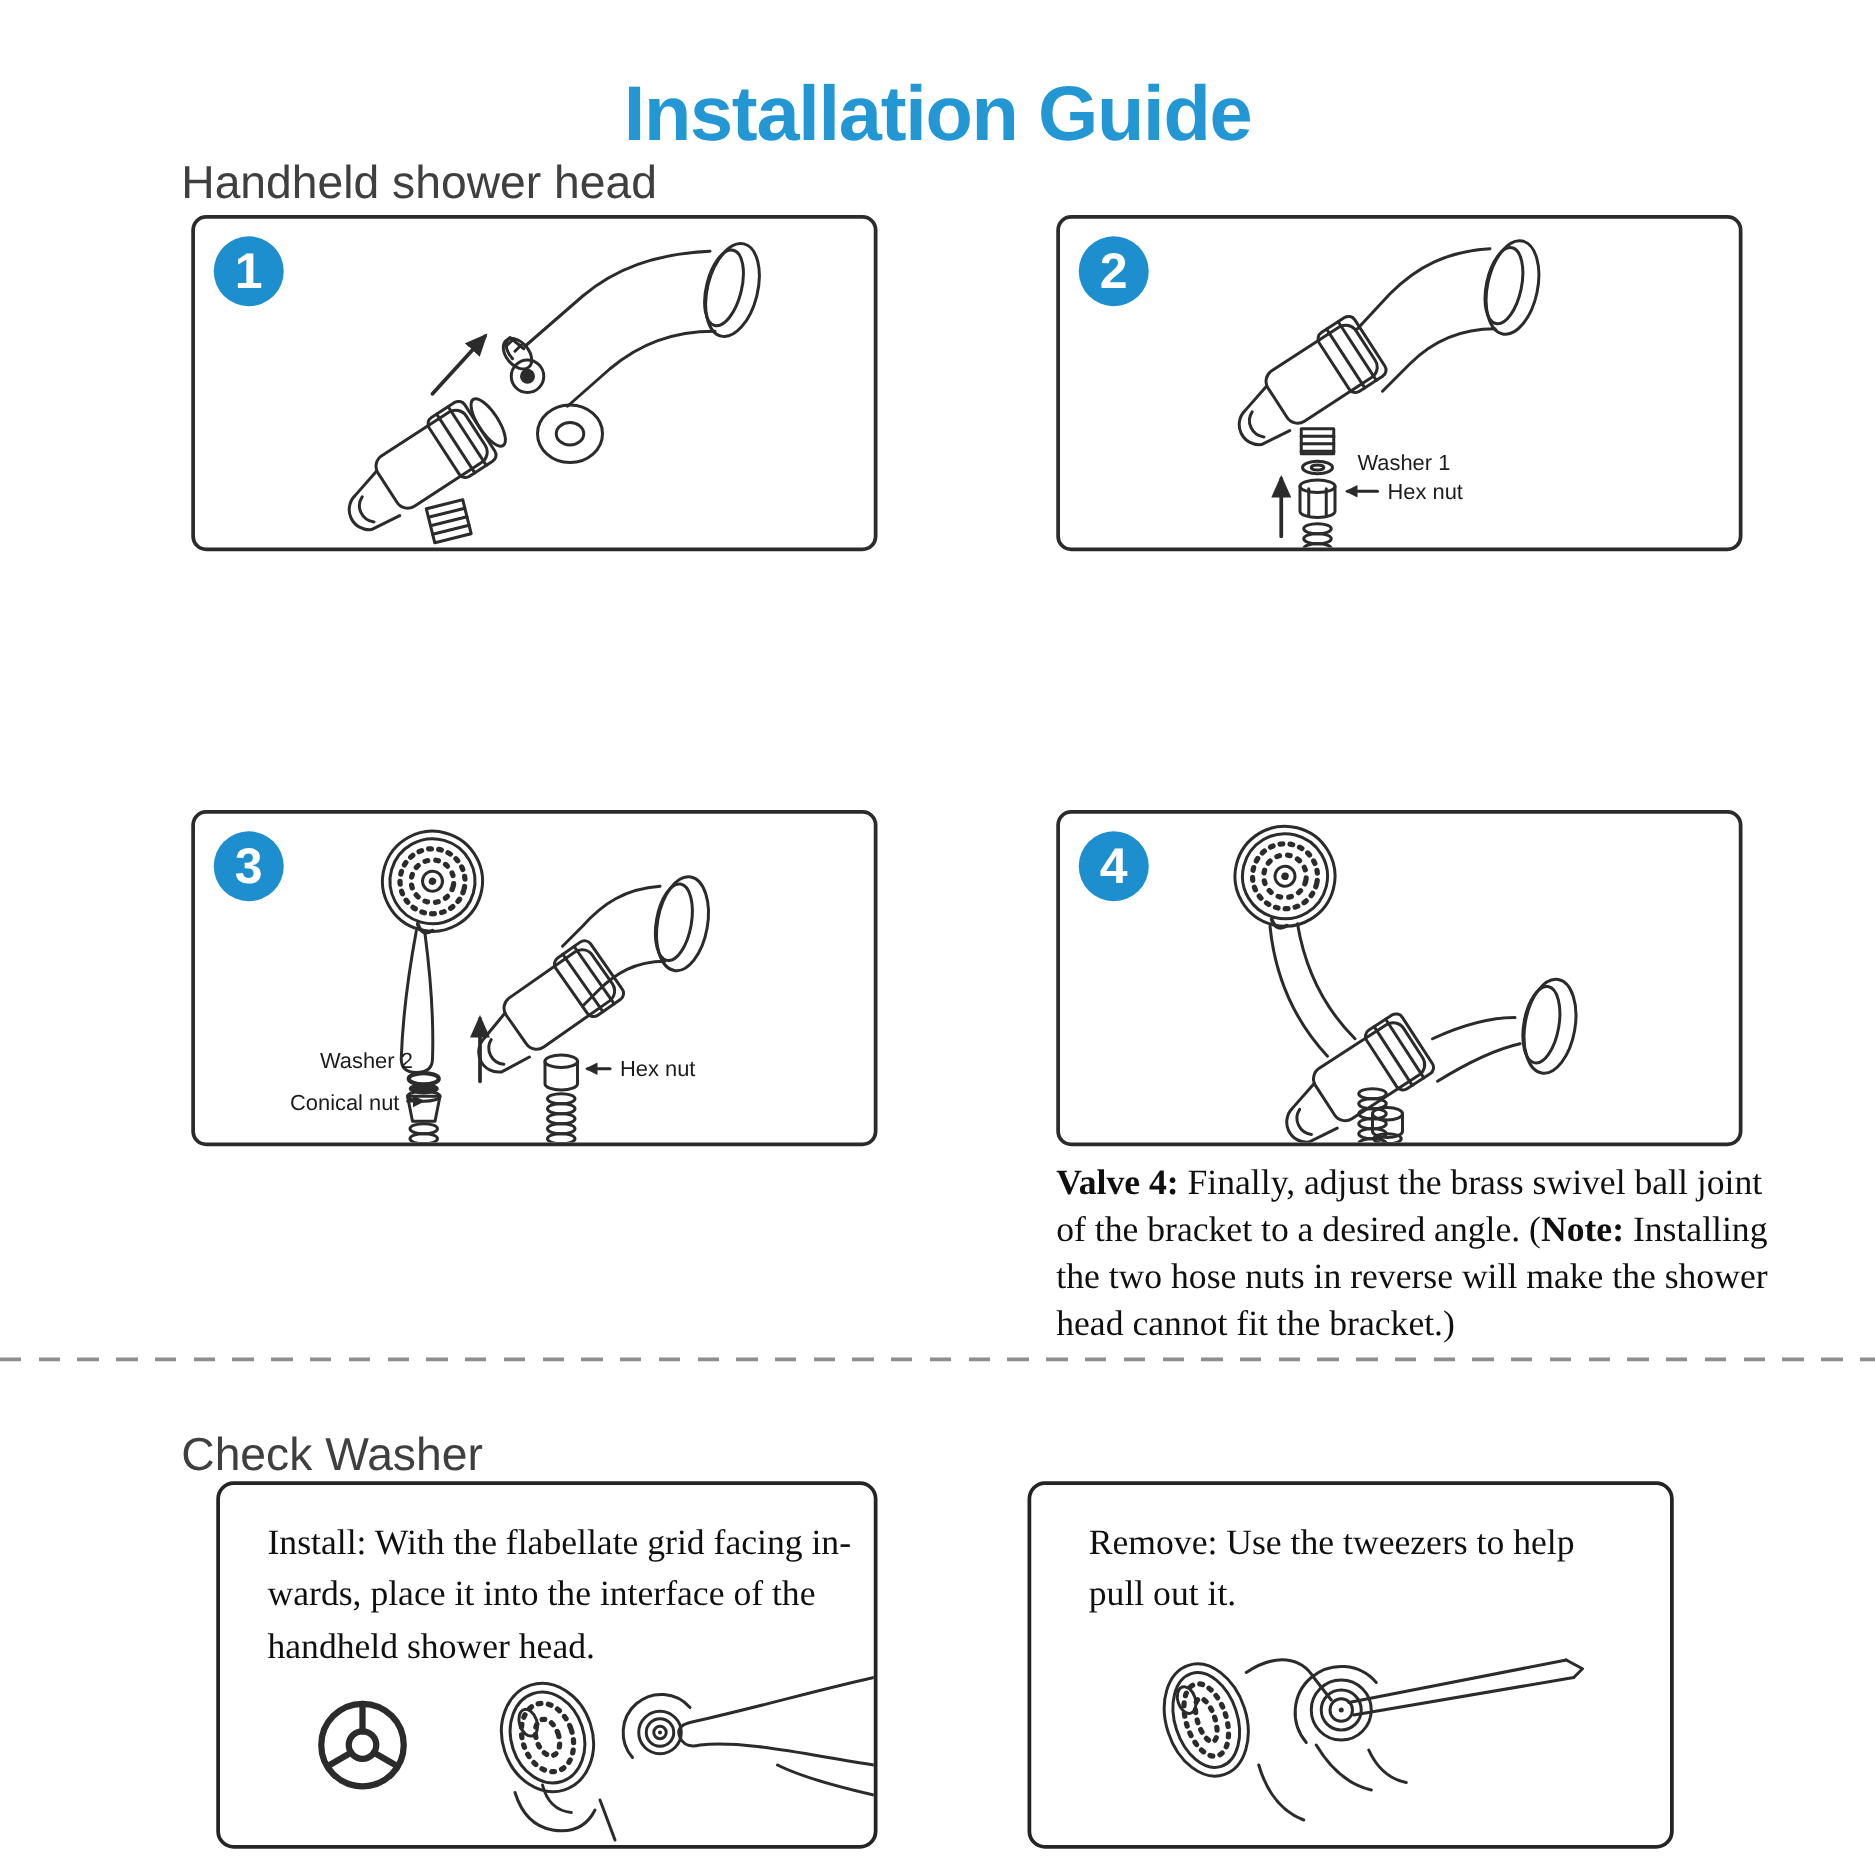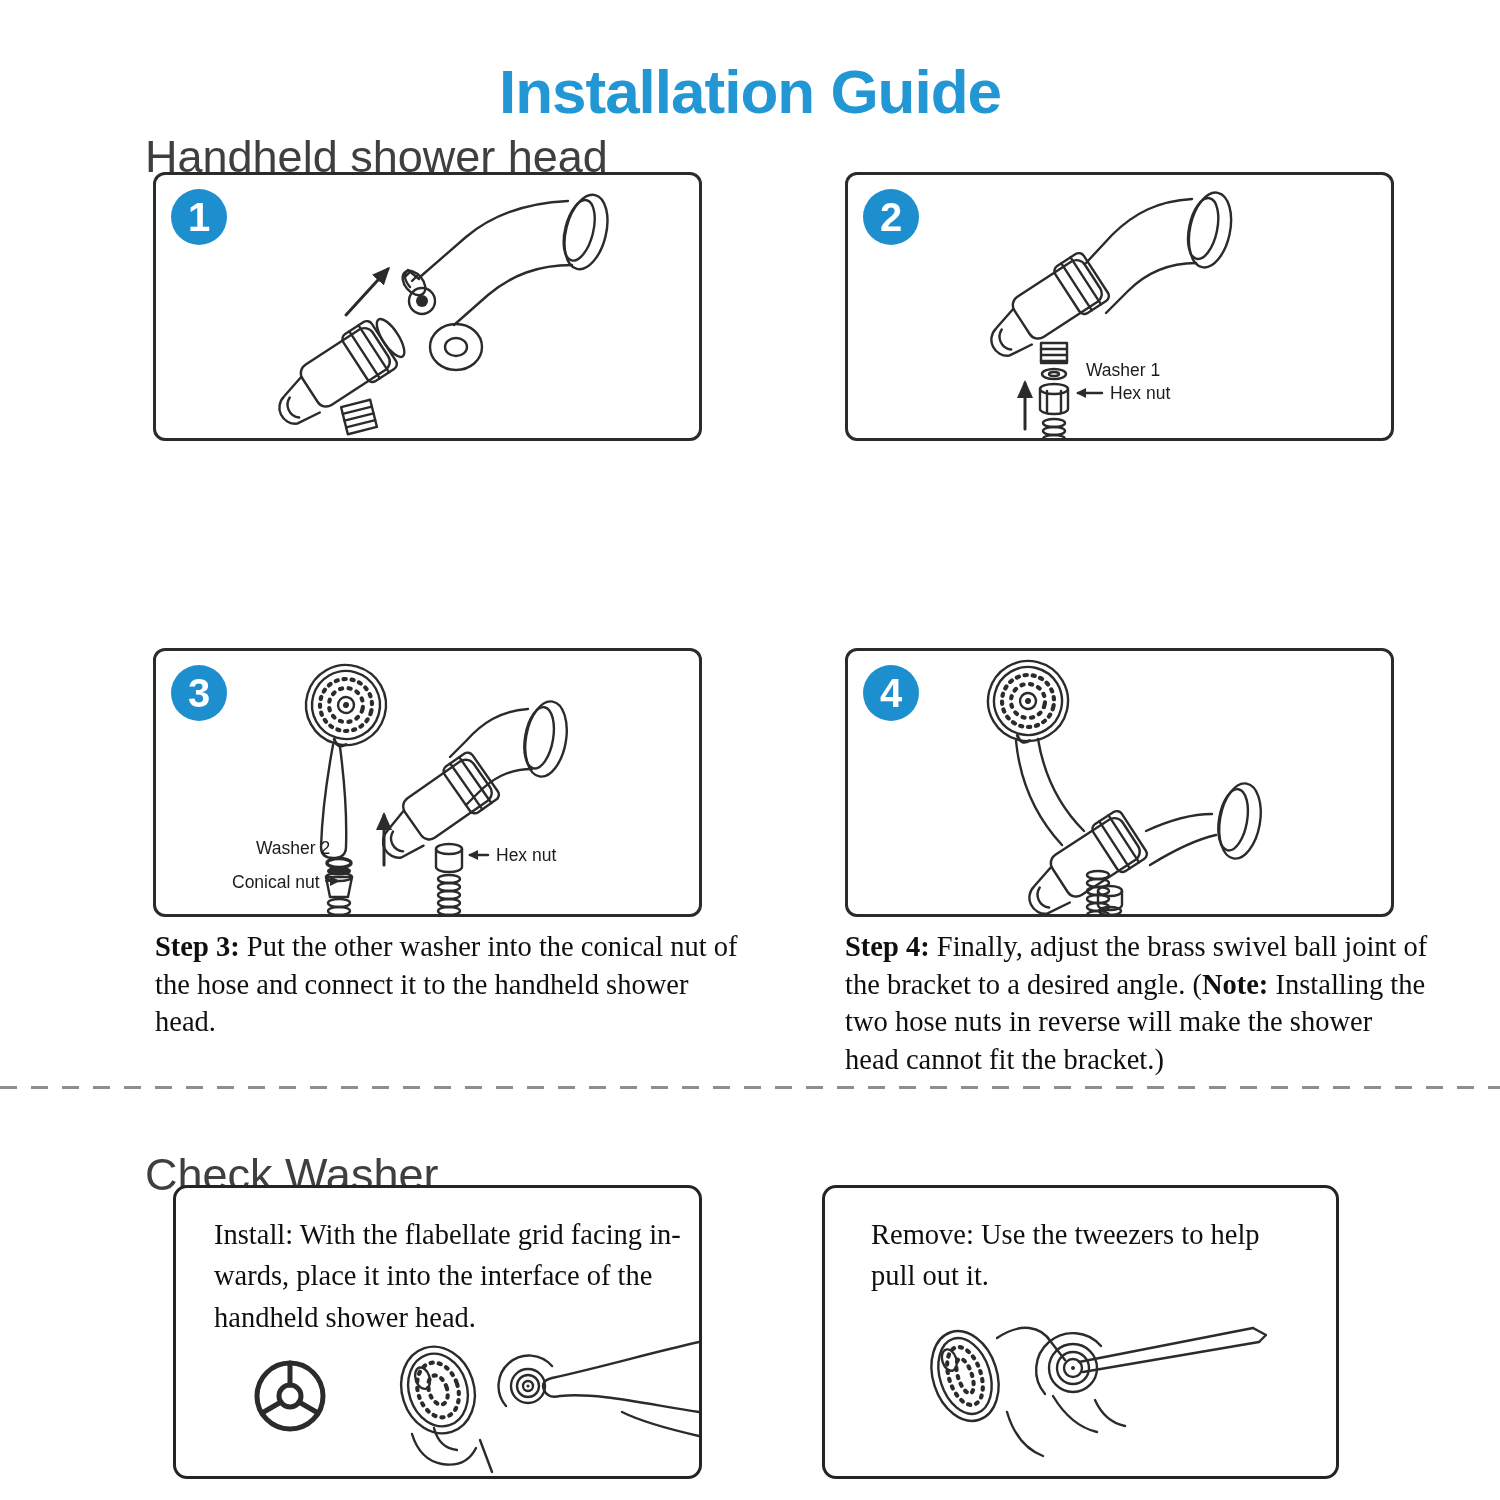--- a/index.html
+++ b/index.html
@@ -1,20 +1,20 @@
 <!DOCTYPE html>
 <html style="--title-blue: #2397d4; --badge-blue: #1d8fce; --heading-gray: #3f3f3f; --line-dark: #2b2b2b; --divider-gray: #8e8e8e;"><head>
 <meta charset="utf-8">
 <style>
   html,body{margin:0;padding:0;background:#fff;}
   .page{position:relative;width:1500px;height:1500px;background:#ffffff;overflow:hidden;
         font-family:"Liberation Sans",sans-serif;}
   .title{position:absolute;left:0;top:14px;width:100%;text-align:center;
          font-size:62px;font-weight:bold;letter-spacing:-1px;color:var(--title-blue,#2397d4);}
-  .sec-heading{position:absolute;font-size:45px;font-weight:400;color:var(--heading-gray,#3f3f3f);}
+  .sec-heading{position:absolute;font-size:37px;font-weight:400;color:var(--heading-gray,#3f3f3f);}
   .h-handheld{left:145px;top:94px;}
   .h-checkvalve{left:145px;top:1112px;}
   .panel{position:absolute;width:543px;height:263px;border:3px solid var(--line-dark,#2b2b2b);
          border-radius:12px;background:#fff;}
   .panel svg{position:absolute;left:0;top:0;display:block;}
   .badge{position:absolute;left:15px;top:14px;width:56px;height:56px;border-radius:50%;
          background:var(--badge-blue,#1d8fce);color:#fff;display:flex;align-items:center;
          justify-content:center;font-size:40px;font-weight:bold;z-index:2;}
   .step{position:absolute;width:585px;margin:0;font-family:"Liberation Serif",serif;
         font-size:28.5px;line-height:1.32;color:#0f0f0f;}
@@ -187,23 +187,22 @@
         <path d="M302 214 C 328 198, 350 188, 368 184"></path>
         <use href="#g-flange" transform="translate(392,170) rotate(10)"></use>
         <use href="#g-hose" transform="translate(250,224)"></use>
         <ellipse cx="262" cy="240" rx="12" ry="5"></ellipse>
         <path d="M250 240 v14 a12 5 0 0 0 24 0 v-14"></path>
         <use href="#g-hose" transform="translate(262,260)"></use>
       </g>
     </svg>
   </div>
 
-  <p class="step" style="left:155px;top:928px;"><b>Step 3:</b><span> Put the other washer into the conical nut of the hose and connect it to the handheld shower head.</span></p>
-
-  <p class="step" style="left:845px;top:928px;"><b>Step 4:</b><span> Finally, adjust the brass swivel ball joint of the bracket to a desired angle. (</span><b>Note:</b><span> Installing the two hose nuts in reverse will make the shower head cannot fit the bracket.)</span></p>
+
+  <p class="step" style="left:845px;top:928px;"><b>Valve 4:</b><span> Finally, adjust the brass swivel ball joint of the bracket to a desired angle. (</span><b>Note:</b><span> Installing the two hose nuts in reverse will make the shower head cannot fit the bracket.)</span></p>
 
   <div class="divider"></div>
 
   <h2 class="sec-heading h-checkvalve">Check Washer</h2>
 
   <div class="cv-box cv-install">
     <p class="cv-text">Install: With the flabellate grid facing in-
 wards, place it into the interface of the
 handheld shower head.</p>
     <svg class="cv-svg diagram" width="523" height="160" viewBox="0 0 523 160">

